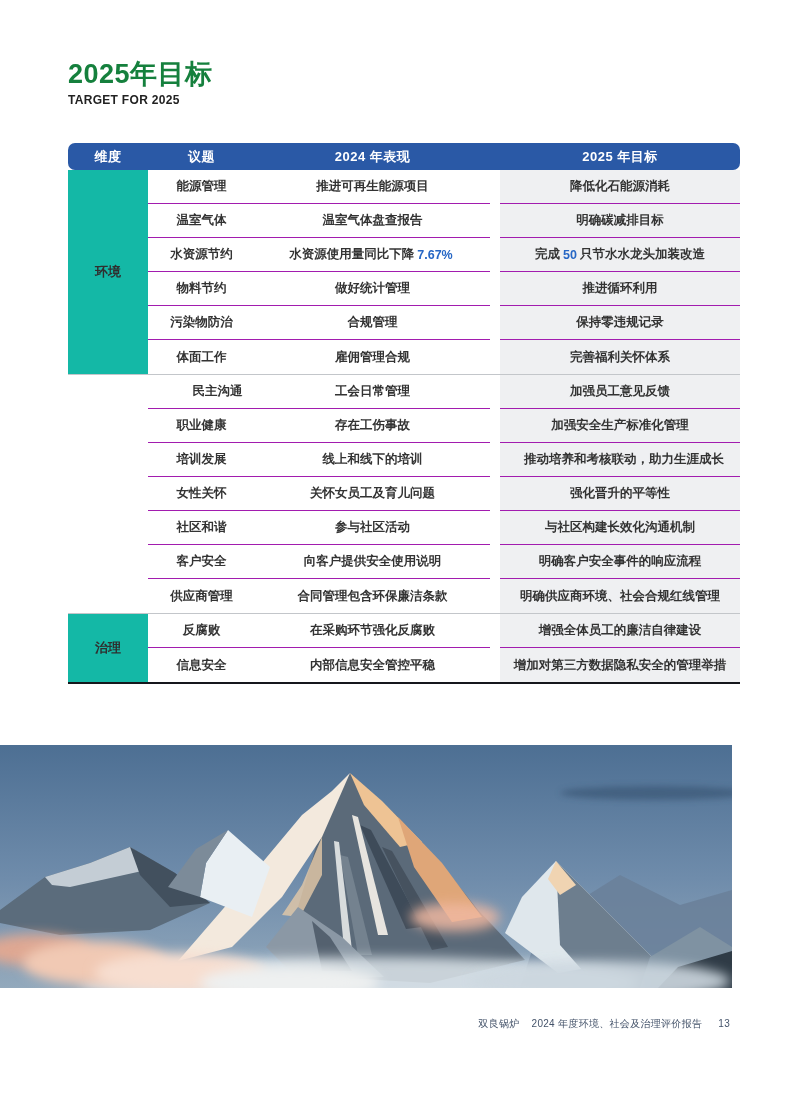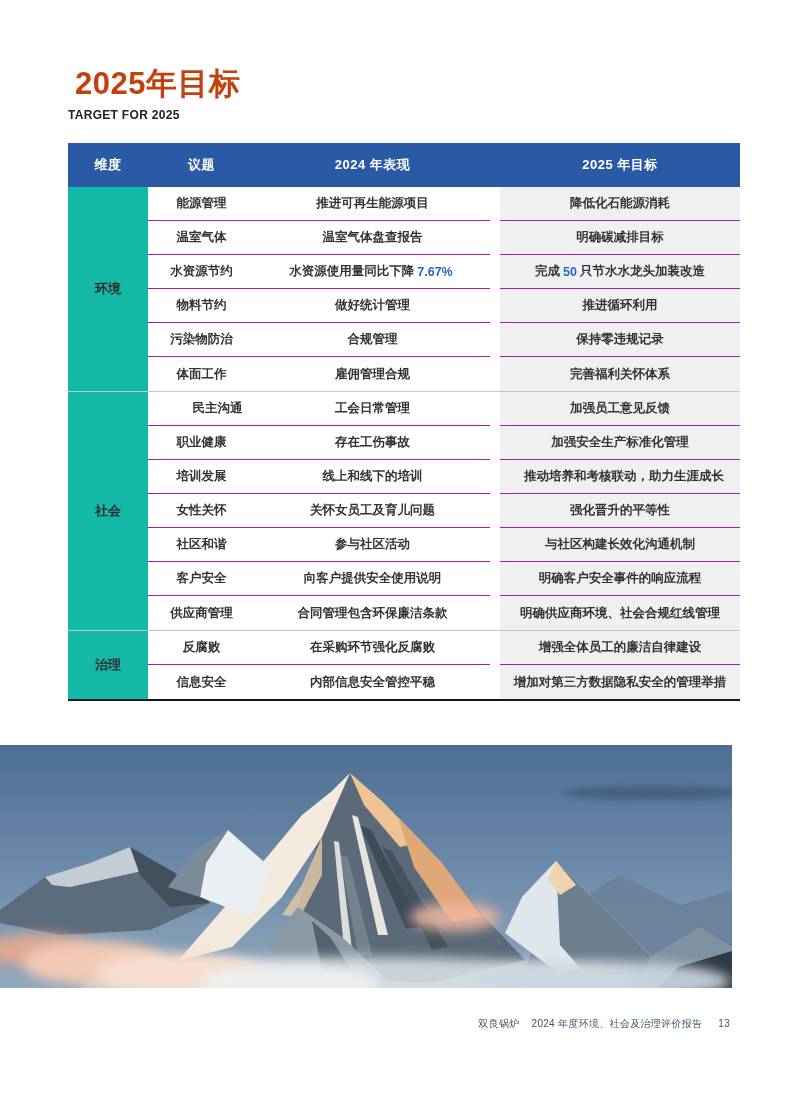--- a/index.html
+++ b/index.html
@@ -2,27 +2,27 @@
 <html><head>
 <meta charset="utf-8">
 <style>
   html,body{margin:0;padding:0;background:#ffffff;}
   .page{
     position:relative;width:794px;height:1097px;background:#ffffff;overflow:hidden;
     font-family:"Liberation Sans","DejaVu Sans",sans-serif;
   }
   
   .heading{position:absolute;left:68px;top:60px;}
-  .heading h1{margin:7px;font-size:31px;font-weight:800;color:#c2410c;letter-spacing:.5px;line-height:1.1;}
+  .heading h1{margin:0;font-size:27px;font-weight:800;color:#15803d;letter-spacing:.5px;line-height:1.1;}
   .heading .sub{margin-top:3px;font-size:12px;font-weight:700;color:#222;letter-spacing:.3px;}
   
   .esg-table{position:absolute;left:68px;top:143px;width:672px;}
   .t-head{
     display:grid;grid-template-columns:80px 107px 235px 10px 240px;
-    height:44px;background:#2a59a6;
+    height:27px;background:#2a59a6;border-radius:7px;
   }
   .t-head .hcell{
     display:flex;align-items:center;justify-content:center;
     color:#ffffff;font-size:13px;font-weight:700;letter-spacing:.5px;
   }
   .t-body{border-bottom:2px solid #15171c;}
   .t-group{
     display:grid;grid-template-columns:80px 107px 235px 10px 240px;
     grid-auto-rows:34px;
   }
@@ -87,21 +87,20 @@
           <div class="cell perf" style="grid-row: 4;">做好统计管理</div>
           <div class="cell target" style="grid-row: 4;">推进循环利用</div>
           <div class="cell topic" style="grid-row: 5;">污染物防治</div>
           <div class="cell perf" style="grid-row: 5;">合规管理</div>
           <div class="cell target" style="grid-row: 5;">保持零违规记录</div>
           <div class="cell topic last" style="grid-row: 6;">体面工作</div>
           <div class="cell perf last" style="grid-row: 6;">雇佣管理合规</div>
           <div class="cell target last" style="grid-row: 6;">完善福利关怀体系</div>
         </div>
         <div class="t-group">
-          <div class="dim-cell" style="grid-row: 1 / span 7;">社会</div>
           <div class="cell topic" style="grid-row: 1; padding-left: 32px;">民主沟通</div>
           <div class="cell perf" style="grid-row: 1;">工会日常管理</div>
           <div class="cell target" style="grid-row: 1;">加强员工意见反馈</div>
           <div class="cell topic" style="grid-row: 2;">职业健康</div>
           <div class="cell perf" style="grid-row: 2;">存在工伤事故</div>
           <div class="cell target" style="grid-row: 2;">加强安全生产标准化管理</div>
           <div class="cell topic" style="grid-row: 3;">培训发展</div>
           <div class="cell perf" style="grid-row: 3;">线上和线下的培训</div>
           <div class="cell target" style="grid-row: 3; padding-left: 8px;">推动培养和考核联动，助力生涯成长</div>
           <div class="cell topic" style="grid-row: 4;">女性关怀</div>

